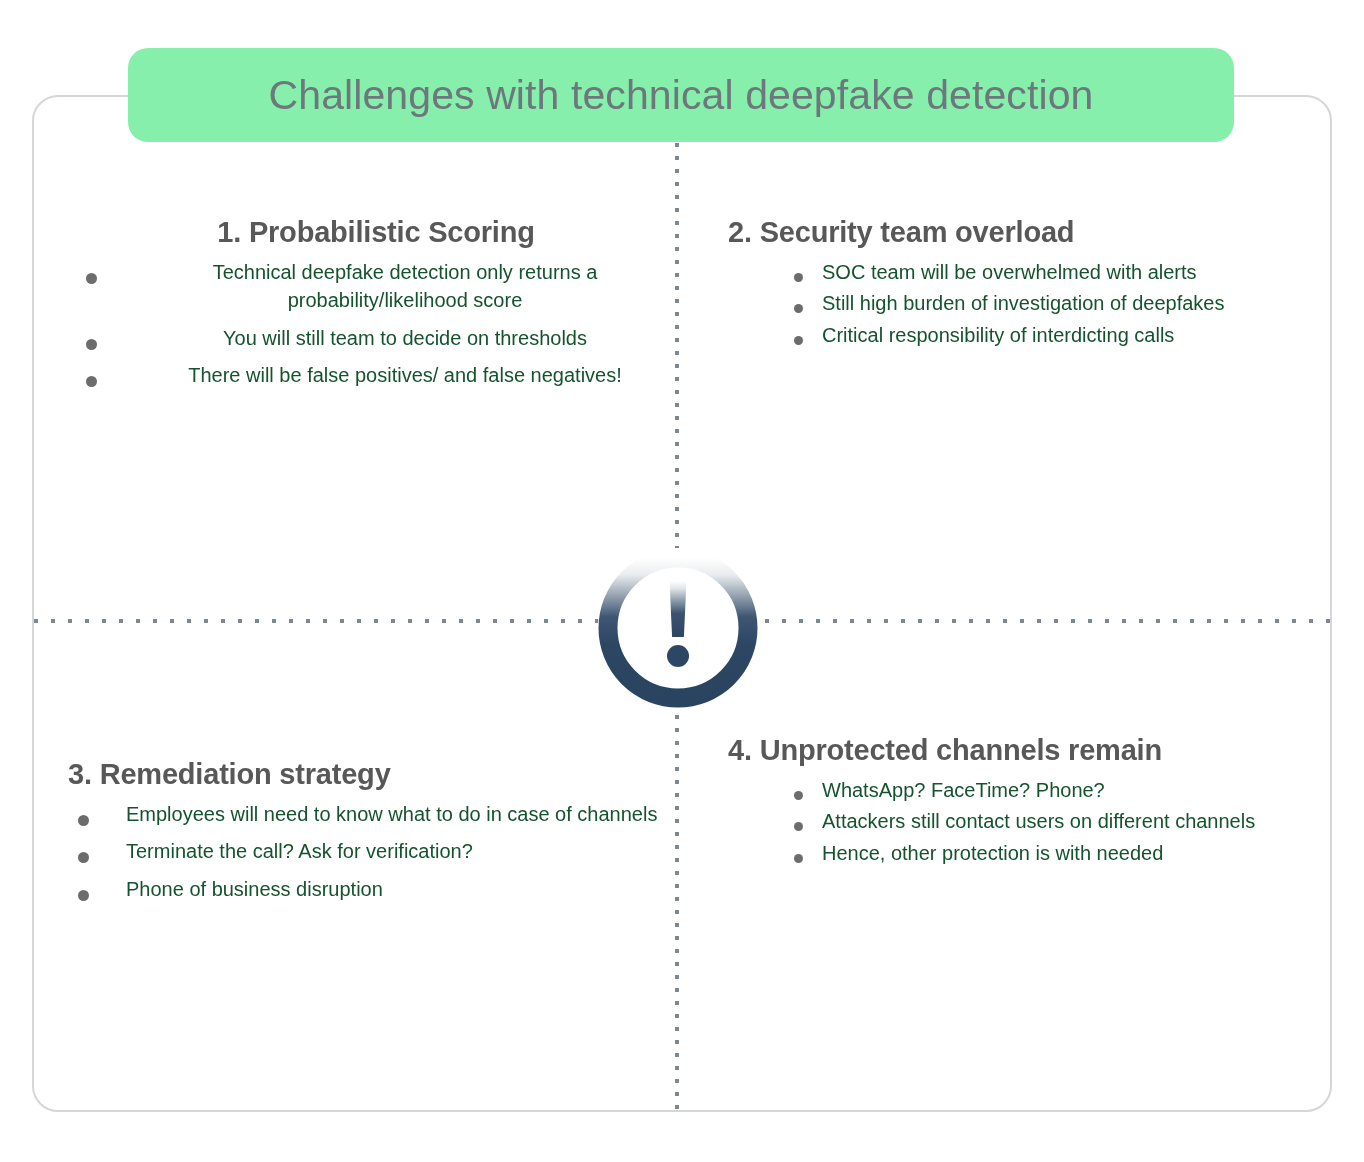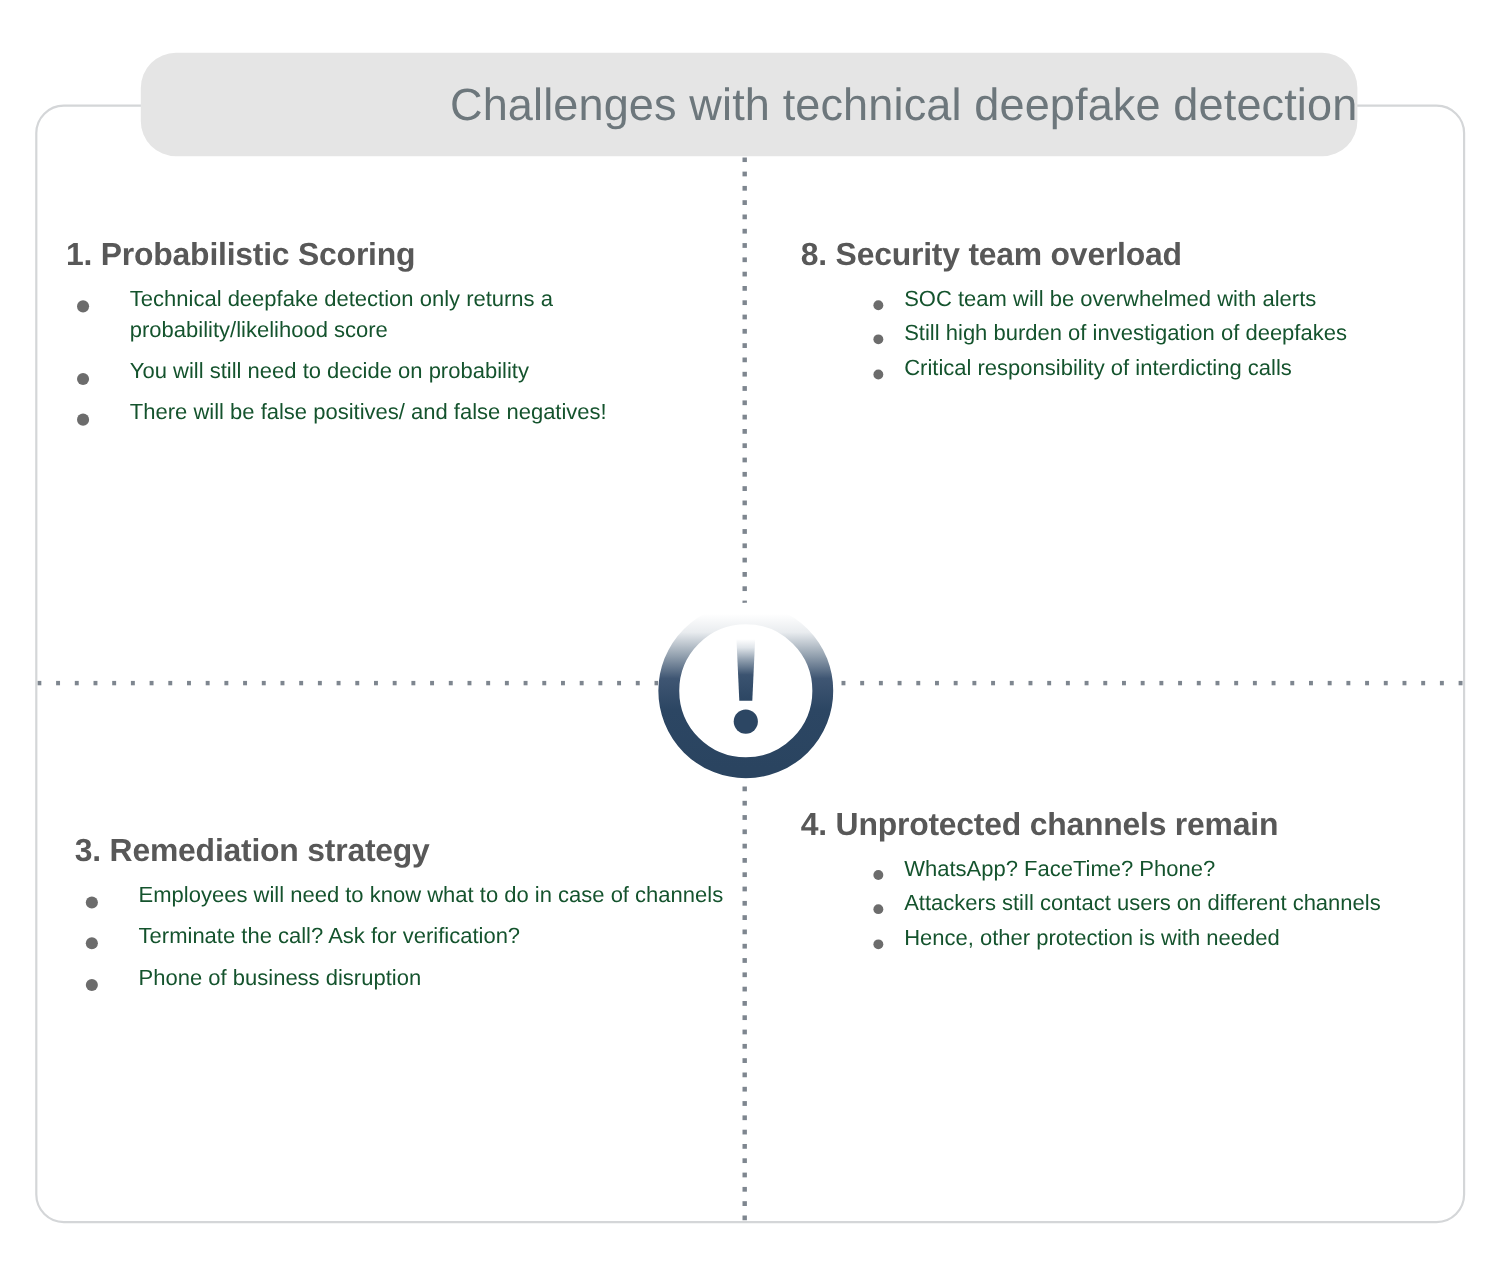--- a/index.html
+++ b/index.html
@@ -35,25 +35,25 @@
   }
 
   
   .title-pill {
     position: absolute;
     left: 128px;
     top: 48px;
     width: 1106px;
     height: 94px;
     box-sizing: border-box;
-    background: #e5e5e5;
-    border-radius: 32px;
+    background: #86efac;
+    border-radius: 20px;
     display: flex;
     align-items: center;
-    justify-content: flex-end;
+    justify-content: center;
     z-index: 5;
   }
   .title-text {
     font-size: 41px;
     font-weight: 400;
     color: #6d777c;
     letter-spacing: 0.1px;
     line-height: 1;
     white-space: nowrap;
   }
@@ -130,21 +130,21 @@
     padding-left: 36px;
     margin-bottom: 3px;
   }
   .tight-bullets li .dot {
     left: 8px;
     top: 15px;
     width: 9px;
     height: 9px;
   }
 
-  #quad-1 { left: 60px;  top: 215px; width: 600px; }
+  #quad-1 { left: 76px;  top: 215px; width: 600px; text-align: center; }
   #quad-2 { left: 728px; top: 215px; width: 580px; }
   #quad-3 { left: 68px;  top: 733px; width: 600px; margin-top: 24px; }
   #quad-4 { left: 728px; top: 733px; width: 580px; }
 
   #quad-2 ul, #quad-4 ul { margin-left: 58px; }
 
   
   .center-icon {
     position: absolute;
     left: 598px;
@@ -168,27 +168,27 @@
   <div class="divider-h"></div>
 
   <div class="title-pill">
     <span class="title-text">Challenges with technical deepfake detection</span>
   </div>
 
   <div class="quad wide-bullets" id="quad-1">
     <h2>1. Probabilistic Scoring</h2>
     <ul>
       <li><span class="dot"></span><span>Technical deepfake detection only returns a probability/likelihood score</span></li>
-      <li><span class="dot"></span><span>You will still need to decide on probability</span></li>
+      <li><span class="dot"></span><span>You will still team to decide on thresholds</span></li>
       <li><span class="dot"></span><span>There will be false positives/ and false negatives!</span></li>
     </ul>
   </div>
 
   <div class="quad tight-bullets" id="quad-2">
-    <h2>8. Security team overload</h2>
+    <h2>2. Security team overload</h2>
     <ul>
       <li><span class="dot"></span><span>SOC team will be overwhelmed with alerts</span></li>
       <li><span class="dot"></span><span>Still high burden of investigation of deepfakes</span></li>
       <li><span class="dot"></span><span>Critical responsibility of interdicting calls</span></li>
     </ul>
   </div>
 
   <div class="quad wide-bullets" id="quad-3">
     <h2>3. Remediation strategy</h2>
     <ul>

